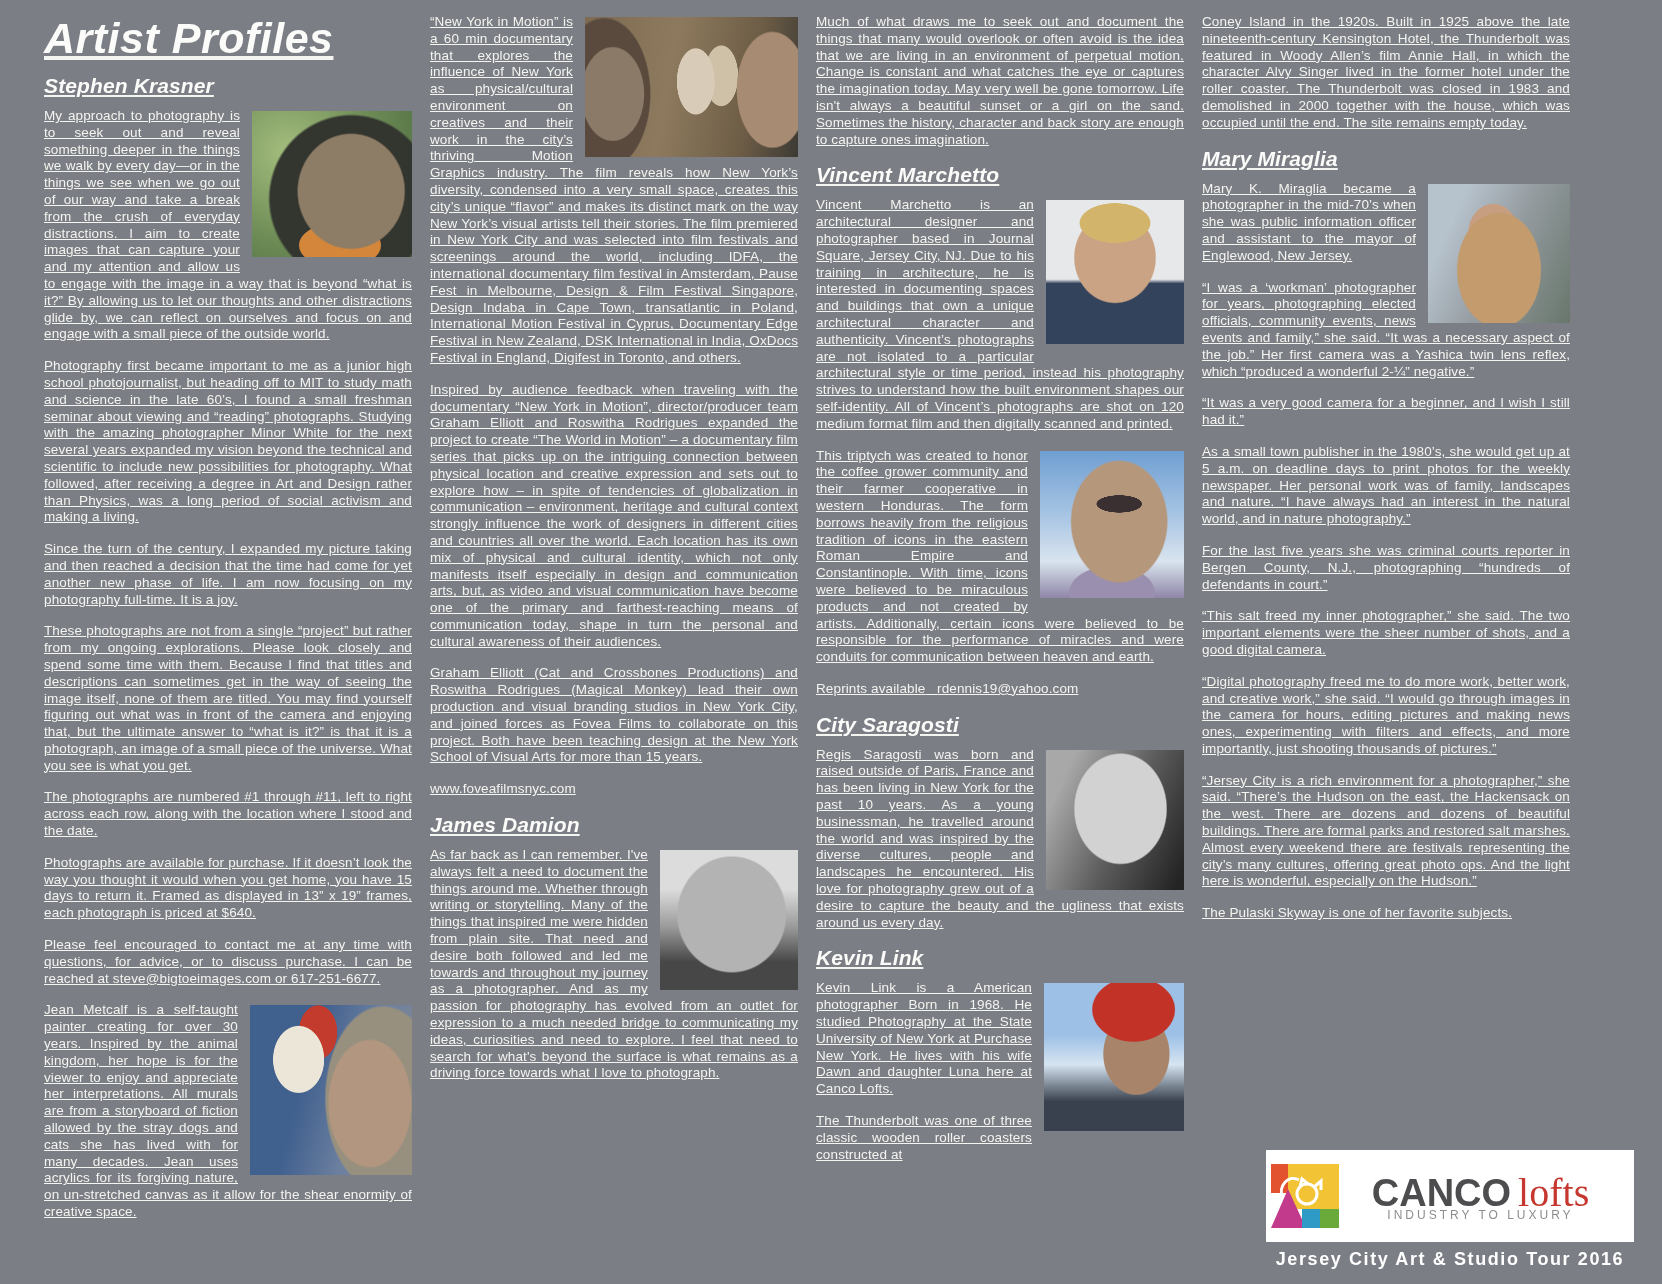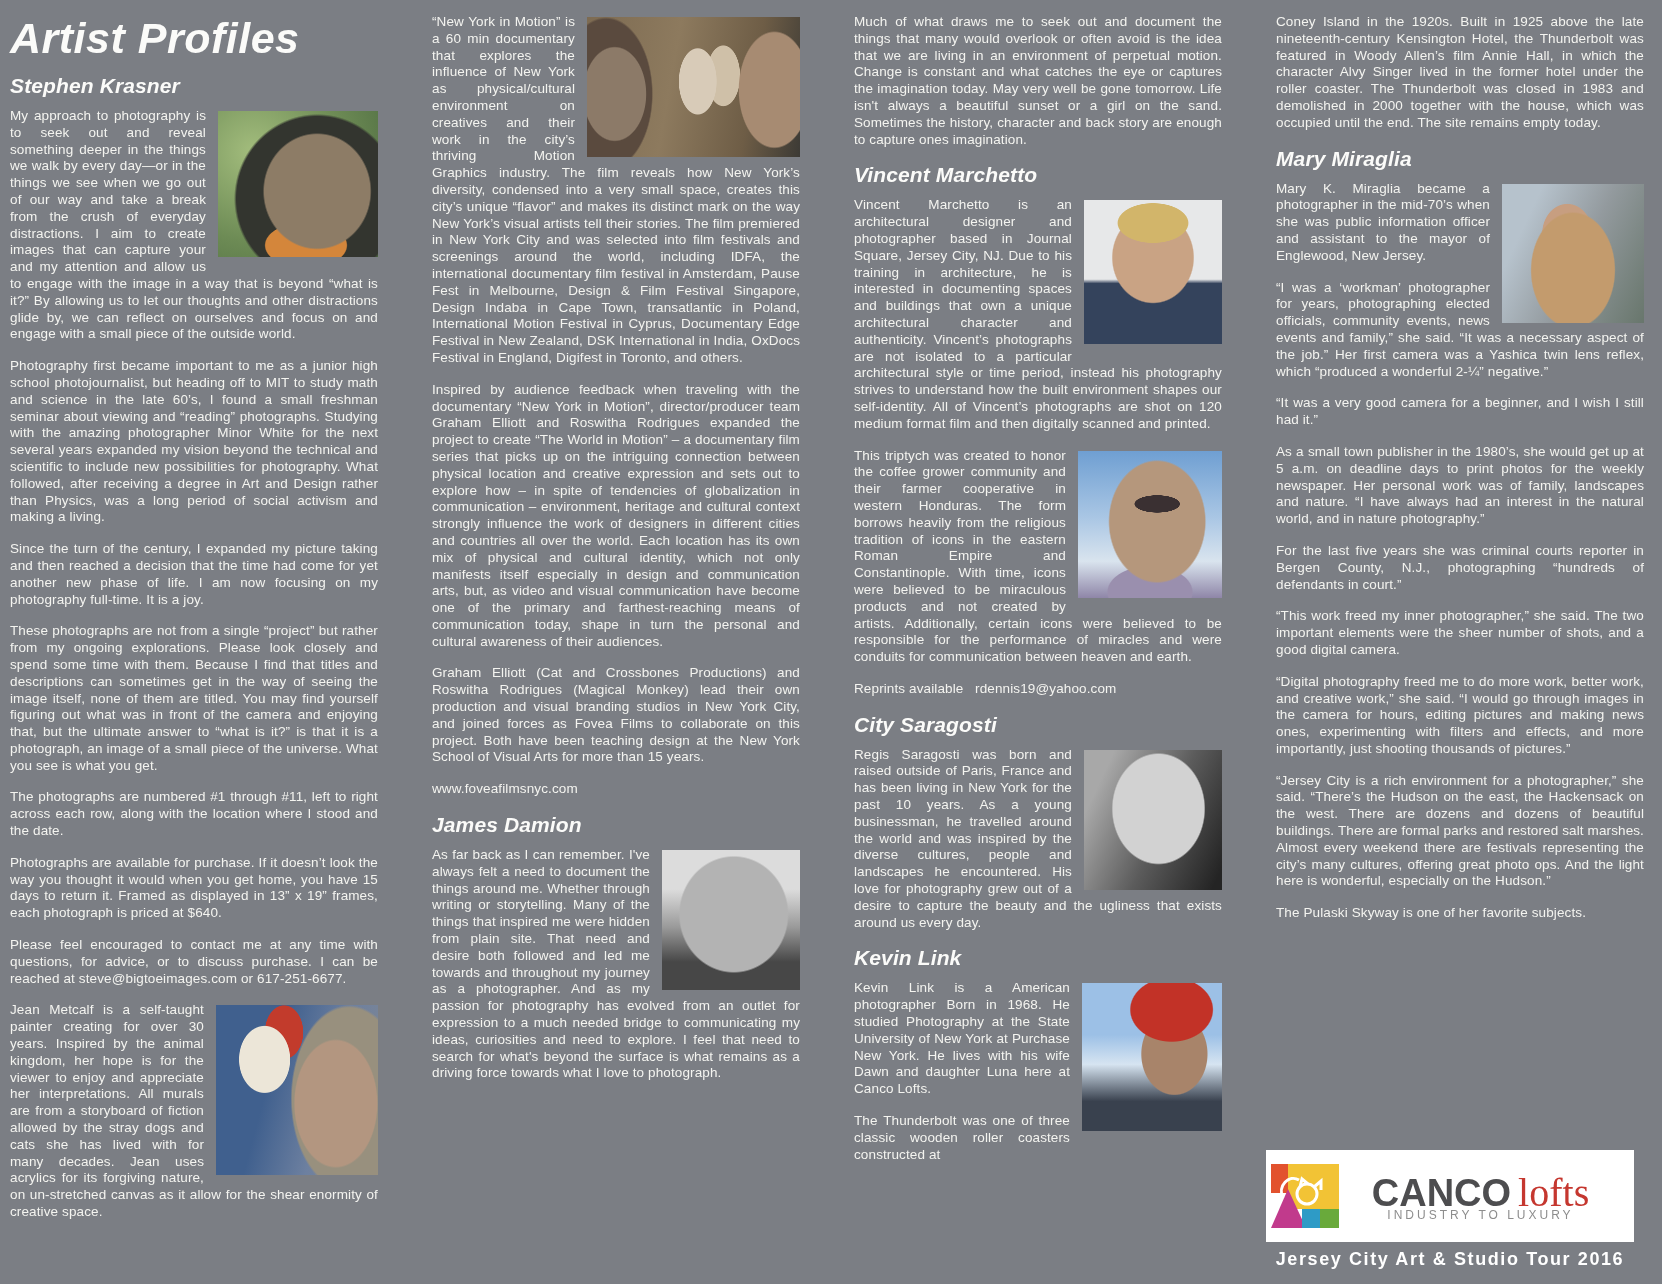--- a/index.html
+++ b/index.html
@@ -1,20 +1,20 @@
 <!DOCTYPE html>
 <html><head>
 <meta charset="utf-8">
 <style>
   html,body{margin:0;padding:0;}
   body{
     width:1662px;height:1284px;background:#7b7e84;overflow:hidden;
     font-family:"Liberation Sans", sans-serif;color:#f4f4f0;
   }
-  .page{position:relative;width:1662px;height:1284px;display:flex;gap:54px;padding:14px 10px;box-sizing:border-box;}
+  .page{position:relative;width:1662px;height:1284px;display:flex;gap:18px;padding:14px 44px;box-sizing:border-box;text-decoration:underline;}
   .col{flex:0 0 368px;width:368px;text-align:justify;font-size:13.5px;line-height:16.8px;letter-spacing:0.12px;}
   p{margin:0 0 15px;}
   .doc-title{font-size:43px;line-height:48px;font-style:italic;font-weight:800;letter-spacing:0.5px;margin:0 0 12px;color:#fbfbf9;text-align:left;}
   .artist-name{font-size:21px;line-height:24px;font-style:italic;font-weight:800;margin:4px 0 10px;color:#fbfbf9;text-align:left;}
   .ph{float:right;margin:3px 0 6px 12px;}
   .ph-krasner{width:160px;height:146px;background:
     radial-gradient(ellipse 34% 40% at 62% 55%, #8d7c66 97%, transparent 100%),
     radial-gradient(ellipse 26% 16% at 55% 92%, #d4863b 97%, transparent 100%),
     radial-gradient(ellipse 52% 58% at 62% 60%, #33352f 97%, transparent 100%),
     radial-gradient(circle at 22% 28%, #a3bd7d, #6d8b55 55%, #4c6a3f);}
@@ -115,21 +115,21 @@
 
   <div class="col">
     <p>Coney Island in the 1920s. Built in 1925 above the late nineteenth-century Kensington Hotel, the Thunderbolt was featured in Woody Allen’s film Annie Hall, in which the character Alvy Singer lived in the former hotel under the roller coaster. The Thunderbolt was closed in 1983 and demolished in 2000 together with the house, which was occupied until the end. The site remains empty today.</p>
     <h2 class="artist-name">Mary Miraglia</h2>
     <div class="ph ph-miraglia"></div>
     <p>Mary K. Miraglia became a photographer in the mid-70’s when she was public information officer and assistant to the mayor of Englewood, New Jersey.</p>
     <p>“I was a ‘workman’ photographer for years, photographing elected officials, community events, news events and family,” she said.  “It was a necessary aspect of the job.”  Her first camera was a Yashica twin lens reflex, which “produced a wonderful 2-¼” negative.”</p>
     <p>“It was a very good camera for a beginner, and I wish I still had it.”</p>
     <p>As a small town publisher in the 1980’s, she would get up at 5 a.m. on deadline days to print photos for the weekly newspaper.  Her personal work was of family, landscapes and nature.   “I have always had an interest in the natural world, and in nature photography.”</p>
     <p>For the last five years she was criminal courts reporter in Bergen County, N.J., photographing “hundreds of defendants in court.”</p>
-    <p>“This work freed my inner photographer,” she said. The two important elements were the sheer number of shots, and a good digital camera.</p>
+    <p>“This salt freed my inner photographer,” she said. The two important elements were the sheer number of shots, and a good digital camera.</p>
     <p>“Digital photography freed me to do more work, better work, and creative work,” she said.  “I would go through images in the camera for hours, editing pictures and making news ones, experimenting with filters and effects, and more importantly, just shooting thousands of pictures.”</p>
     <p>“Jersey City is a rich environment for a photographer,” she said.  “There’s the Hudson on the east, the Hackensack on the west.  There are dozens and dozens of beautiful buildings.  There are formal parks and restored salt marshes.  Almost every weekend there are festivals representing the city’s many cultures, offering great photo ops.  And the light here is wonderful, especially on the Hudson.”</p>
     <p>The Pulaski Skyway is one of her favorite subjects.</p>
   </div>
 
   <div class="logo-area">
     <div class="logo-box">
       <svg width="68" height="64" viewBox="0 0 68 64" aria-hidden="true">
         <rect x="17" y="0" width="51" height="45" fill="#f2c335"></rect>
         <rect x="0" y="0" width="17" height="29" fill="#e2522e"></rect>

